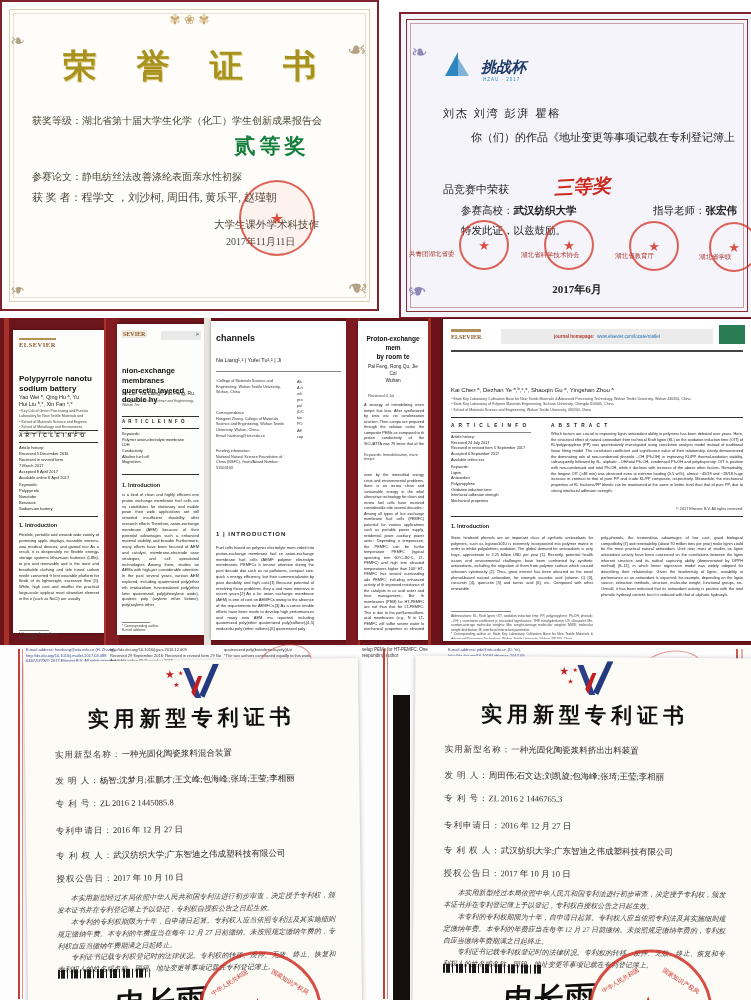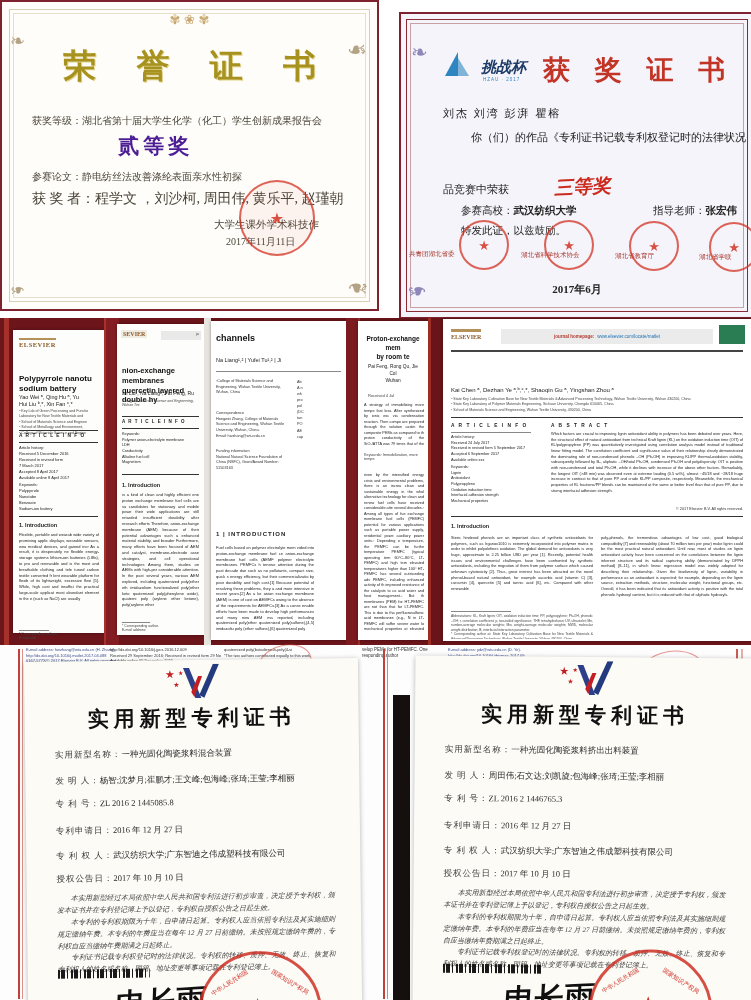--- a/index.html
+++ b/index.html
@@ -44,45 +44,44 @@
   <div class="abs cert-frame" style="left:0;top:10;width:379px;height:311px;background:#fffdf9;">
     <div class="honor-inner"></div>
     <div class="honor-inner2"></div>
     <div class="abs flour" style="left:8px;top:30px;font-size:18px;">❧</div>
     <div class="abs flour" style="right:10px;top:36px;font-size:24px;transform:scaleX(-1);">❧</div>
     <div class="abs flour" style="left:8px;bottom:10px;font-size:18px;transform:scaleY(-1);">❧</div>
     <div class="abs flour" style="right:8px;bottom:8px;font-size:26px;transform:scale(-1,-1);">❧</div>
     <div class="abs ctr" style="left:0;top:10px;width:100%;color:#c8a870;font-size:13px;">✾ ❀ ✾</div>
     <div class="abs ctr serif" style="left:0;top:42px;width:100%;font-size:33px;font-weight:bold;letter-spacing:16px;padding-left:16px;box-sizing:border-box;color:#a8921f;text-shadow:1px 1px 0 #e0d28a;">荣 誉 证 书</div>
     <div class="abs serif" style="left:30px;top:112px;font-size:10px;color:#4a453a;">获奖等级：湖北省第十届大学生化学（化工）学生创新成果报告会</div>
-    <div class="abs ctr serif" style="left:0;top:130px;width:82%;font-size:21px;font-weight:bold;color:#4c1d95;letter-spacing:4px;">贰等奖</div>
+    <div class="abs ctr serif" style="left:0;top:130px;width:82%;font-size:21px;font-weight:bold;color:#15803d;letter-spacing:4px;text-align:right;">贰等奖</div>
     <div class="abs serif" style="left:30px;top:168px;font-size:10px;color:#4a453a;">参赛论文：静电纺丝法改善涤纶表面亲水性初探</div>
-    <div class="abs serif" style="left:30px;top:188px;font-size:14px;color:#4a453a;">获 奖 者：程学文 ，刘沙柯, 周田伟, 黄乐平, 赵瑾朝</div>
+    <div class="abs serif" style="left:30px;top:188px;font-size:11px;color:#4a453a;">获 奖 者：程学文 ，刘沙柯, 周田伟, 黄乐平, 赵瑾朝</div>
     <div class="abs serif" style="left:212px;top:216px;font-size:10.5px;color:#4a453a;">大学生课外学术科技作</div>
     <div class="abs serif" style="left:224px;top:233px;font-size:10px;color:#4a453a;">2017年11月11日</div>
     <div class="abs seal" style="left:237px;top:178px;width:72px;height:72px;background:rgba(224,80,60,.06);">
       <span style="font-size:16px;">★</span>
     </div>
   </div>
 
   <div class="abs cert-frame" style="left:399px;top:12px;width:356px;height:307px;background:#f5f4fa;">
     <div class="award-inner"></div>
     <div class="award-inner2"></div>
     <div class="abs flourp" style="left:10px;top:28px;font-size:20px;">❧</div>
     <div class="abs flourp" style="left:6px;bottom:14px;font-size:24px;transform:scaleY(-1);">❧</div>
 
     <div class="abs" style="left:44px;top:36px;width:34px;height:30px;">
       <div class="abs" style="left:0;top:2px;width:0;height:0;border-left:13px solid transparent;border-bottom:24px solid #2e86c1;"></div>
       <div class="abs" style="left:13px;top:8px;width:0;height:0;border-right:11px solid transparent;border-bottom:18px solid #7fb3d8;"></div>
     </div>
     <div class="abs serif" style="left:80px;top:44px;font-size:15px;font-weight:bold;font-style:italic;color:#1d3b66;">挑战杯</div>
     <div class="abs" style="left:82px;top:63px;font-size:4.5px;color:#2e86c1;letter-spacing:1px;">HZAU · 2017</div>
-    <div class="abs serif" style="left:142px;top:38px;font-size:27px;font-weight:bold;letter-spacing:9px;color:#c23425;">获 奖 证 书</div>
     <div class="abs serif" style="left:42px;top:92px;font-size:11px;color:#222;letter-spacing:2px;">刘杰  刘湾  彭湃  瞿榕</div>
-    <div class="abs serif" style="left:70px;top:116px;font-size:11px;color:#222;">你（们）的作品《专利证书记载专利权登记时的法律状况</div>
+    <div class="abs serif" style="left:70px;top:116px;font-size:11px;color:#222;">你（们）的作品《地址变更等事项记载在专利登记簿上</div>
     <div class="abs serif" style="left:42px;top:160px;font-size:11px;color:#222;">
       <span>品竞赛中荣获</span>
       <span style="display:inline-block;margin-left:42px;font-size:19px;font-weight:bold;font-style:italic;color:#cc2a1e;transform:rotate(-3deg);">三等奖</span>
     </div>
     <div class="abs serif" style="left:60px;top:190px;font-size:10.5px;color:#222;">
       <span>参赛高校：</span><span style="font-weight:bold;">武汉纺织大学</span>
     </div>
     <div class="abs serif" style="left:252px;top:190px;font-size:10.5px;color:#222;">
       <span>指导老师：</span><span style="font-weight:bold;">张宏伟</span>
     </div>

